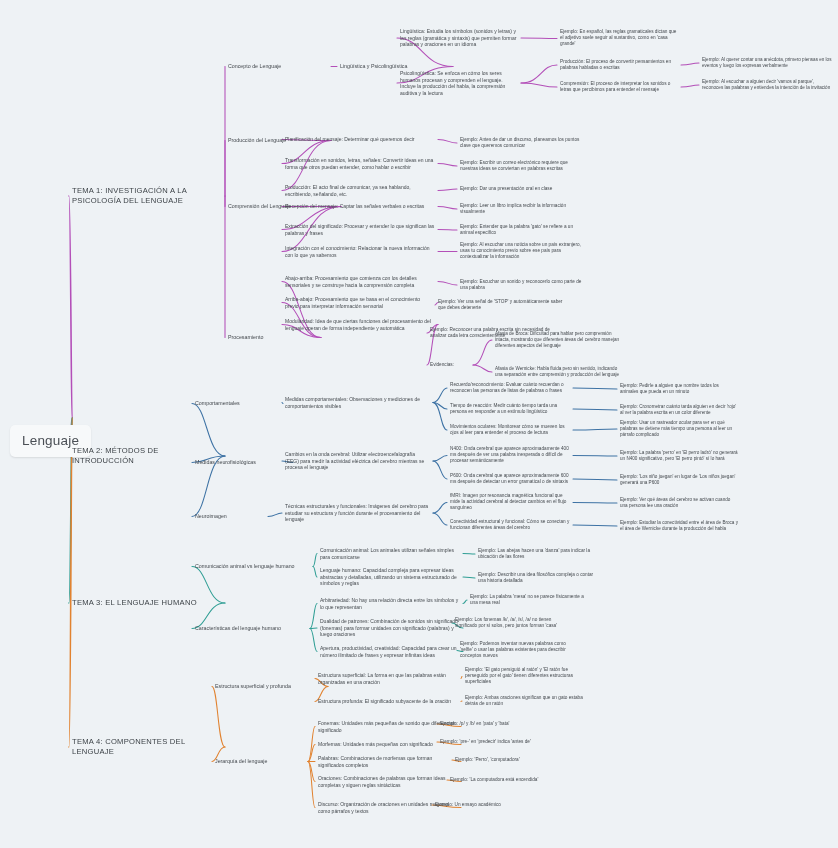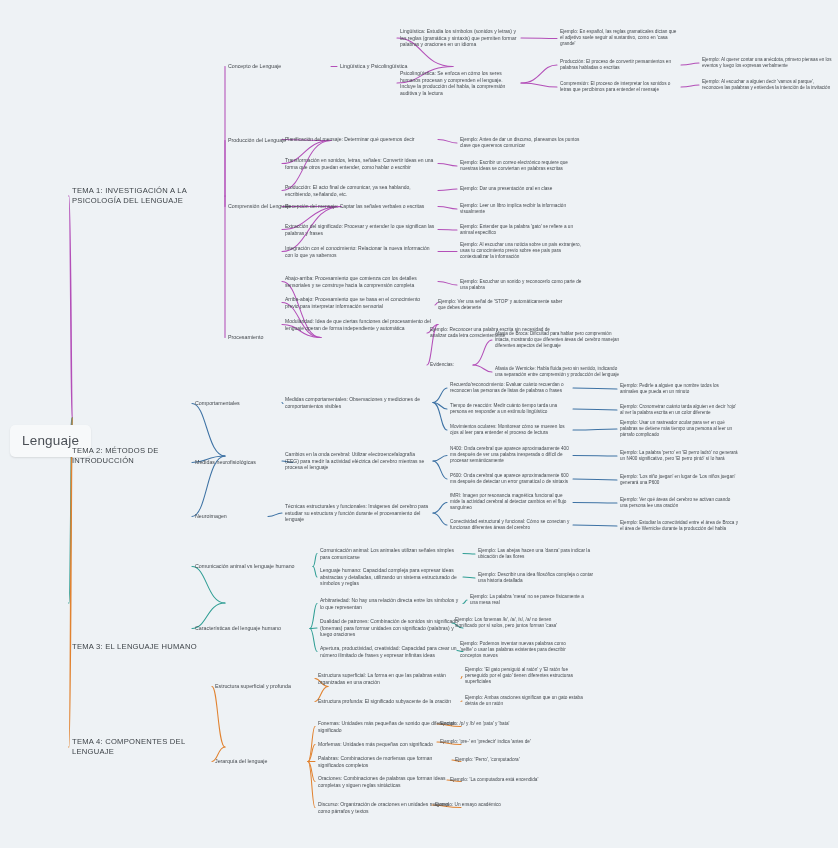--- a/index.html
+++ b/index.html
@@ -175,21 +175,21 @@
       <div class="node lvl4" id="n_t2_c2_a_1" style="left: 450px; top: 446px; width: 120px;">N400: Onda cerebral que aparece aproximadamente 400 ms después de ver una palabra inesperada o difícil de procesar semánticamente</div>
       <div class="node lvl5" id="n_t2_c2_a_1_e" style="left: 620px; top: 450px; width: 118px;">Ejemplo: La palabra 'perro' en 'El perro ladró' no generará un N400 significativo, pero 'El perro pintó' sí lo hará</div>
       <div class="node lvl4" id="n_t2_c2_a_2" style="left: 450px; top: 473px; width: 120px;">P600: Onda cerebral que aparece aproximadamente 600 ms después de detectar un error gramatical o de sintaxis</div>
       <div class="node lvl5" id="n_t2_c2_a_2_e" style="left: 620px; top: 474px; width: 118px;">Ejemplo: 'Los niño juegan' en lugar de 'Los niños juegan' generará una P600</div>
       <div class="node lvl2" id="n_t2_c3" style="left: 195px; top: 513px; width: 70px;">Neuroimagen</div>
       <div class="node lvl3" id="n_t2_c3_a" style="left: 285px; top: 503px; width: 145px;">Técnicas estructurales y funcionales: Imágenes del cerebro para estudiar su estructura y función durante el procesamiento del lenguaje</div>
       <div class="node lvl4" id="n_t2_c3_a_1" style="left: 450px; top: 493px; width: 120px;">fMRI: Imagen por resonancia magnética funcional que mide la actividad cerebral al detectar cambios en el flujo sanguíneo</div>
       <div class="node lvl5" id="n_t2_c3_a_1_e" style="left: 620px; top: 497px; width: 118px;">Ejemplo: Ver qué áreas del cerebro se activan cuando una persona lee una oración</div>
       <div class="node lvl4" id="n_t2_c3_a_2" style="left: 450px; top: 519px; width: 120px;">Conectividad estructural y funcional: Cómo se conectan y funcionan diferentes áreas del cerebro</div>
       <div class="node lvl5" id="n_t2_c3_a_2_e" style="left: 620px; top: 520px; width: 118px;">Ejemplo: Estudiar la conectividad entre el área de Broca y el área de Wernicke durante la producción del habla</div>
-      <div class="node lvl1" id="n_t3" style="left: 72px; top: 598px; width: 150px; margin-top: 44px;">TEMA 3: EL LENGUAJE HUMANO</div>
+      <div class="node lvl1" id="n_t3" style="left: 72px; top: 598px; width: 150px;">TEMA 3: EL LENGUAJE HUMANO</div>
       <div class="node lvl2" id="n_t3_c1" style="left: 195px; top: 563px; width: 115px;">Comunicación animal vs lenguaje humano</div>
       <div class="node lvl3" id="n_t3_c1_1" style="left: 320px; top: 547px; width: 140px;">Comunicación animal: Los animales utilizan señales simples para comunicarse</div>
       <div class="node lvl4" id="n_t3_c1_1_e" style="left: 478px; top: 548px; width: 118px;">Ejemplo: Las abejas hacen una 'danza' para indicar la ubicación de las flores</div>
       <div class="node lvl3" id="n_t3_c1_1b" style="left: 320px; top: 567px; width: 140px;">Lenguaje humano: Capacidad compleja para expresar ideas abstractas y detalladas, utilizando un sistema estructurado de símbolos y reglas</div>
       <div class="node lvl4" id="n_t3_c1_1b_e" style="left: 478px; top: 572px; width: 118px;">Ejemplo: Describir una idea filosófica compleja o contar una historia detallada</div>
       <div class="node lvl2" id="n_t3_c2" style="left: 195px; top: 625px; width: 112px;">Características del lenguaje humano</div>
       <div class="node lvl3" id="n_t3_c2_1" style="left: 320px; top: 597px; width: 140px;">Arbitrariedad: No hay una relación directa entre los símbolos y lo que representan</div>
       <div class="node lvl4" id="n_t3_c2_1_e" style="left: 470px; top: 594px; width: 118px;">Ejemplo: La palabra 'mesa' no se parece físicamente a una mesa real</div>
       <div class="node lvl3" id="n_t3_c2_2" style="left: 320px; top: 618px; width: 140px;">Dualidad de patrones: Combinación de sonidos sin significado (fonemas) para formar unidades con significado (palabras) y luego oraciones</div>
       <div class="node lvl4" id="n_t3_c2_2_e" style="left: 455px; top: 617px; width: 118px;">Ejemplo: Los fonemas /k/, /a/, /s/, /a/ no tienen significado por sí solos, pero juntos forman 'casa'</div>

